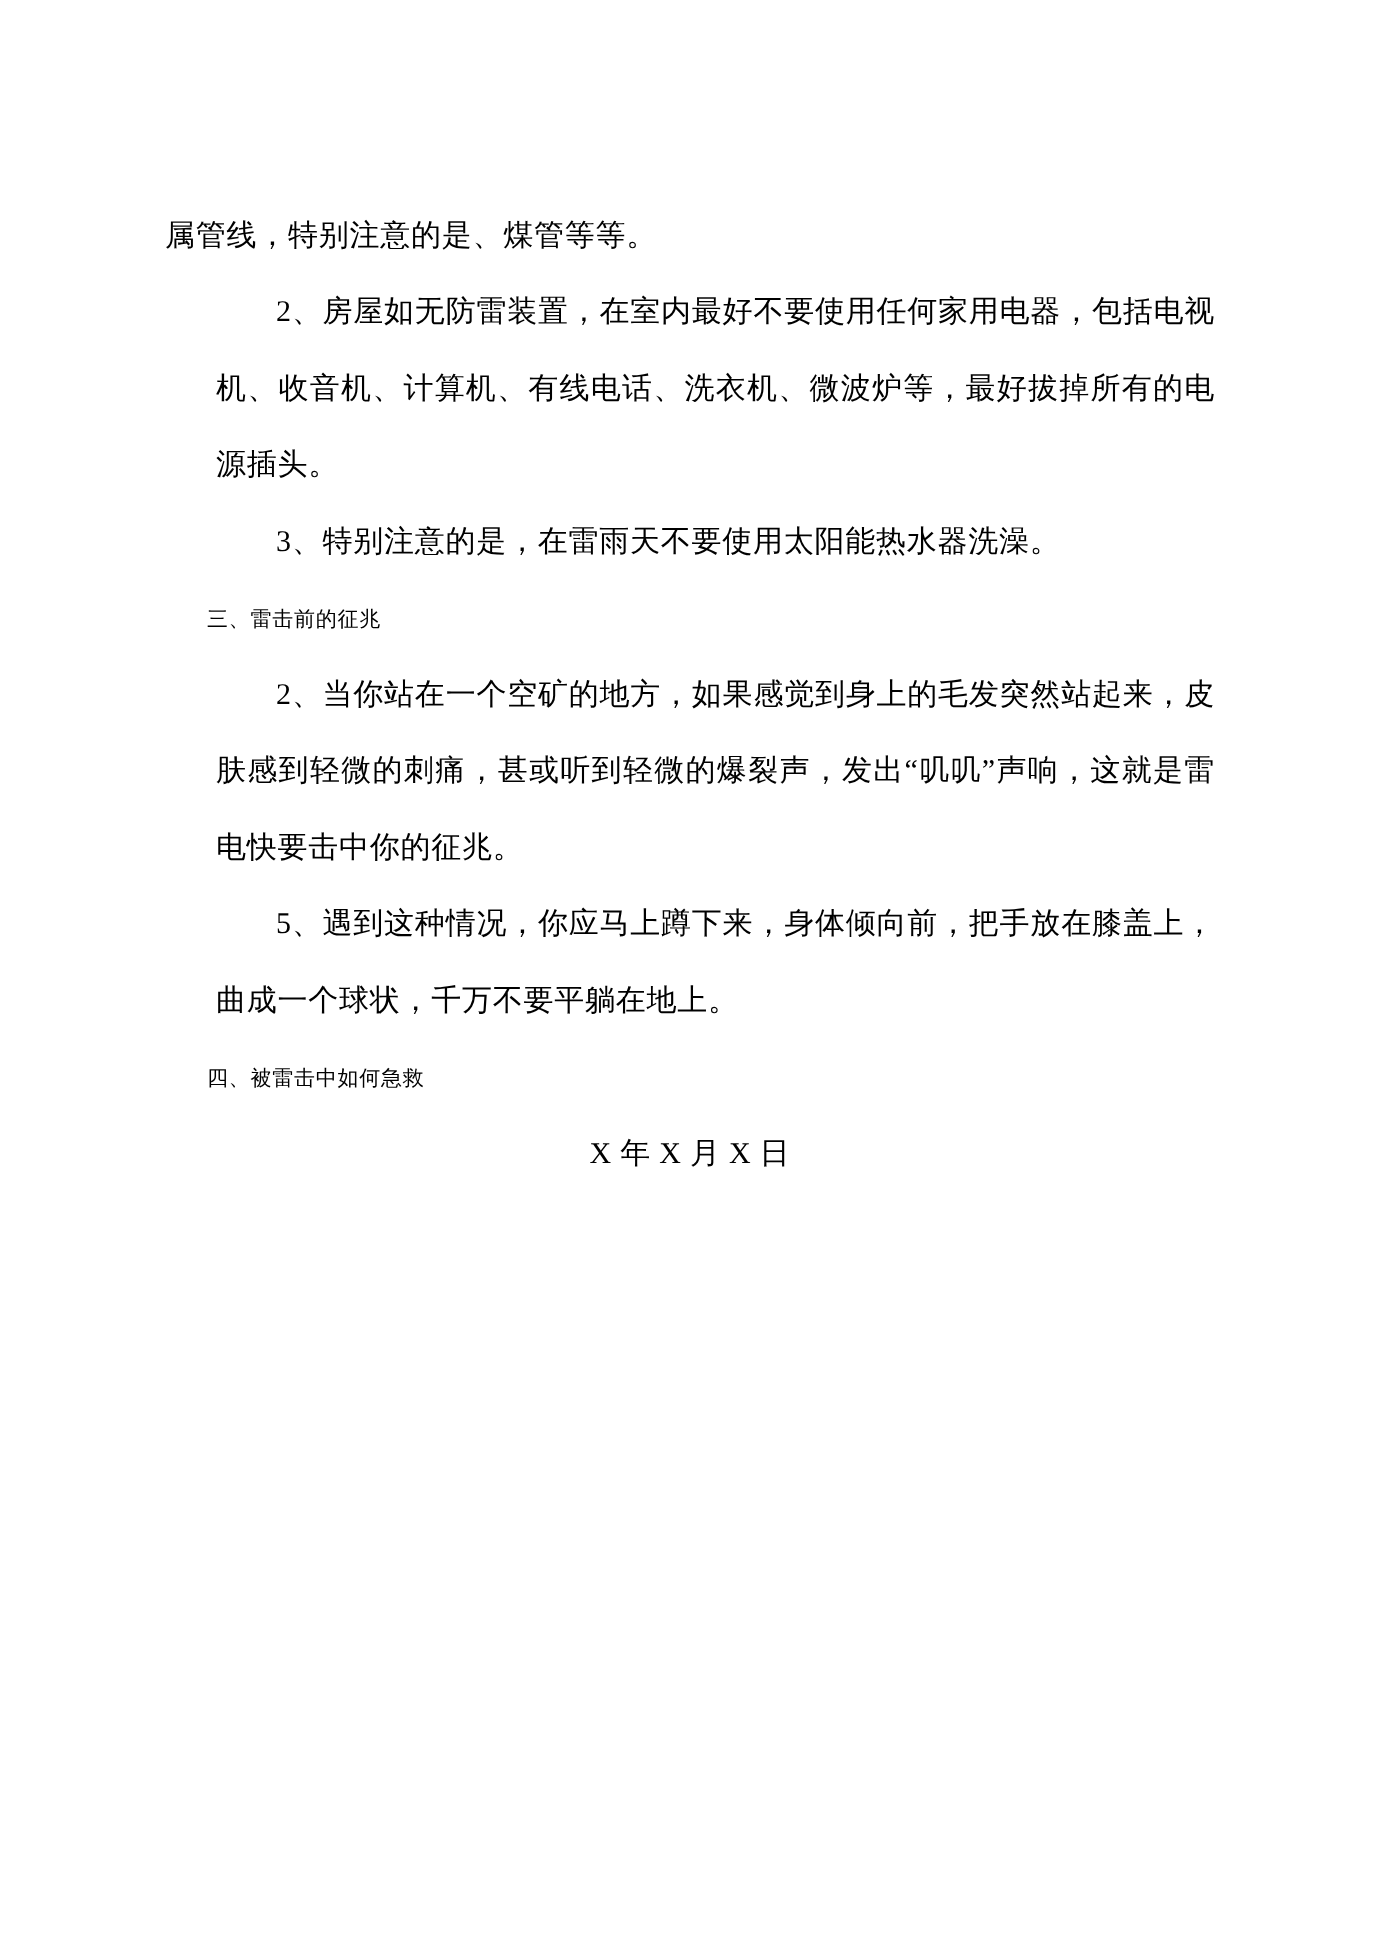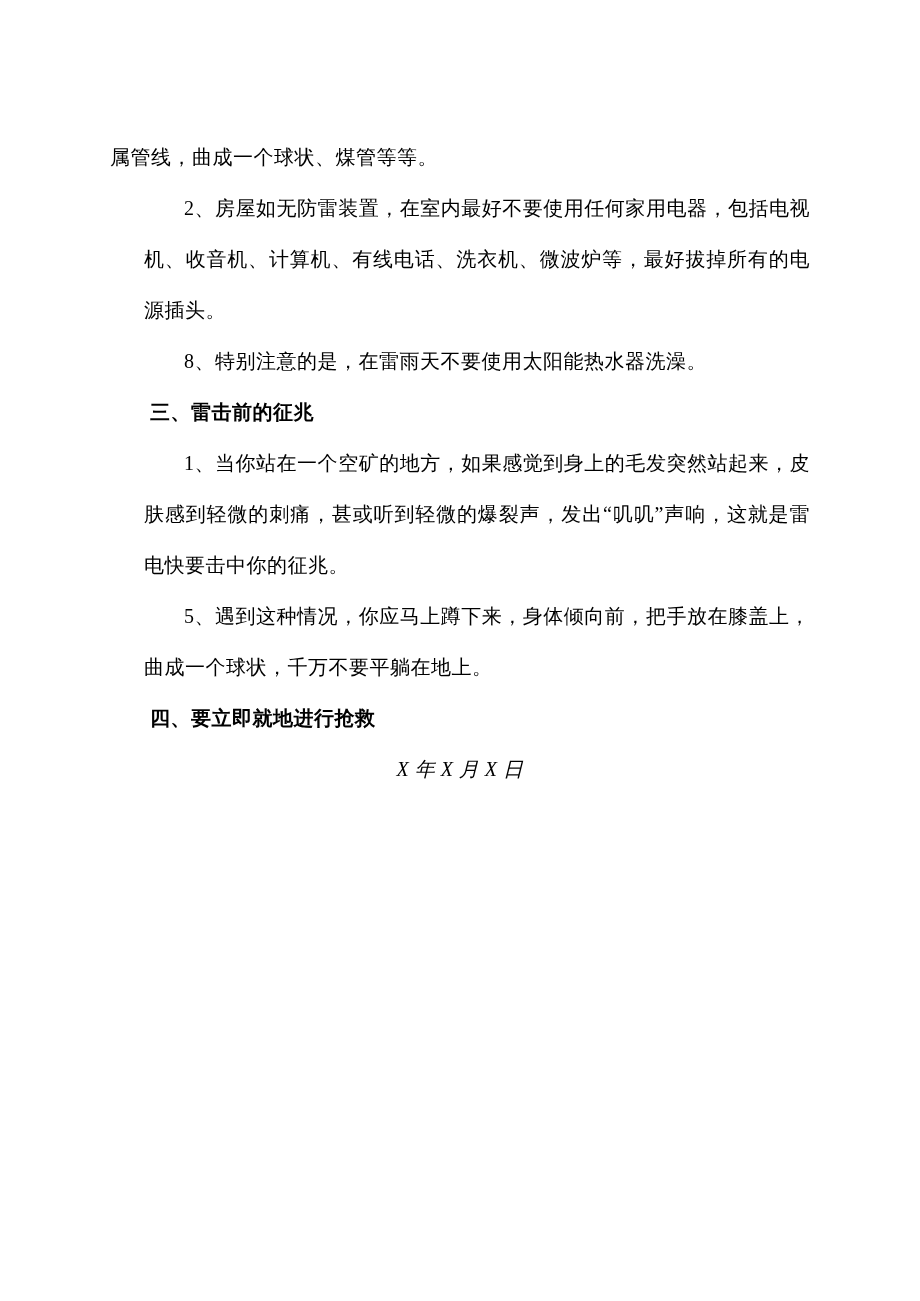--- a/index.html
+++ b/index.html
@@ -27,38 +27,37 @@
     margin: 0;
     line-height: 51px;
     text-align: justify;
     letter-spacing: 0.5px;
   }
   .content p.indent {
     text-indent: 2em;
     margin-left: 34px;
   }
   .content p.heading {
-    font-weight: bold;
+    font-weight: normal;
     text-indent: 2em;
     font-family: "Liberation Sans", "DejaVu Sans", sans-serif;
-    font-size: 20px;
+    font-size: 14px;
   }
   .content p.date {
     text-align: center;
     text-indent: 0;
-    font-style: italic;
   }
 </style>
 </head>
 <body>
 
 <div class="page">
   <div class="content">
-    <p class="body">属管线，曲成一个球状、煤管等等。</p>
+    <p class="body">属管线，特别注意的是、煤管等等。</p>
     <p class="body indent">2、房屋如无防雷装置，在室内最好不要使用任何家用电器，包括电视机、收音机、计算机、有线电话、洗衣机、微波炉等，最好拔掉所有的电源插头。</p>
-    <p class="body indent">8、特别注意的是，在雷雨天不要使用太阳能热水器洗澡。</p>
+    <p class="body indent">3、特别注意的是，在雷雨天不要使用太阳能热水器洗澡。</p>
     <p class="heading">三、雷击前的征兆</p>
-    <p class="body indent">1、当你站在一个空矿的地方，如果感觉到身上的毛发突然站起来，皮肤感到轻微的刺痛，甚或听到轻微的爆裂声，发出“叽叽”声响，这就是雷电快要击中你的征兆。</p>
+    <p class="body indent">2、当你站在一个空矿的地方，如果感觉到身上的毛发突然站起来，皮肤感到轻微的刺痛，甚或听到轻微的爆裂声，发出“叽叽”声响，这就是雷电快要击中你的征兆。</p>
     <p class="body indent">5、遇到这种情况，你应马上蹲下来，身体倾向前，把手放在膝盖上，曲成一个球状，千万不要平躺在地上。</p>
-    <p class="heading">四、要立即就地进行抢救</p>
+    <p class="heading">四、被雷击中如何急救</p>
     <p class="date">X 年 X 月 X 日</p>
   </div>
 </div>
 
 </body></html>

